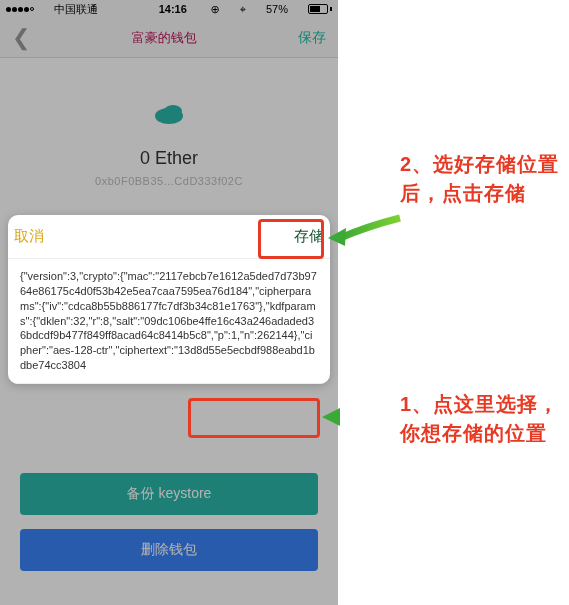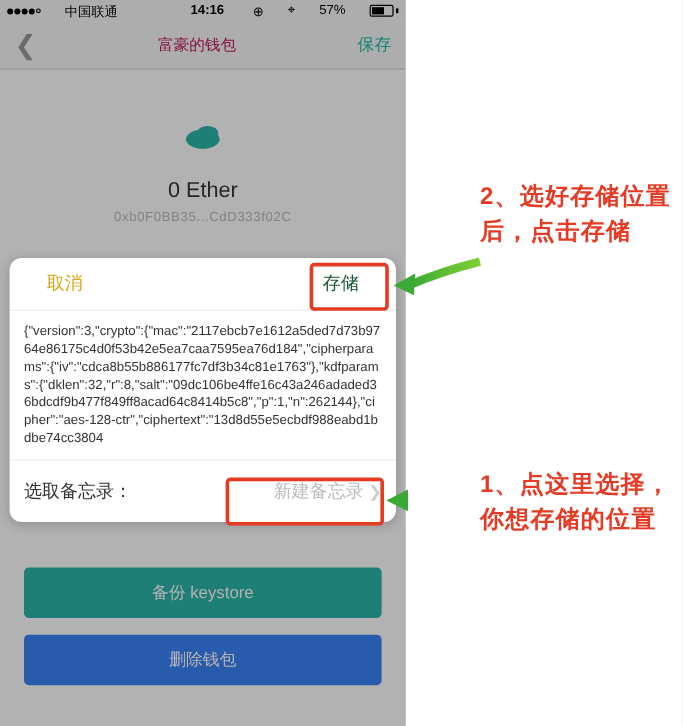--- a/index.html
+++ b/index.html
@@ -86,21 +86,21 @@
     left: 8px;
     width: 322px;
     background: #fff;
     border-radius: 10px;
     box-shadow: 0 2px 10px rgba(0,0,0,0.2);
     overflow: hidden;
   }
   .modal-head {
     display: flex;
     justify-content: space-between;
-    padding: 12px 31px;
+    padding: 12px 6px;
     border-bottom: 1px solid #eee;
   }
   .modal-cancel { color: #d9a617; font-size: 15px; }
   .modal-store { color: #14532d; font-size: 15px; font-weight: 500; }
   .modal-body {
     padding: 10px 12px;
     font-size: 11px;
     color: #333;
     line-height: 1.35;
     word-break: break-all;
@@ -205,27 +205,20 @@
       <div class="btn btn-gray">删除钱包</div>
     </div>
   </div>
 
   <div class="modal">
     <div class="modal-head">
       <span class="modal-cancel">取消</span>
       <span class="modal-store">存储</span>
     </div>
     <div class="modal-body">{"version":3,"crypto":{"mac":"2117ebcb7e1612a5ded7d73b9764e86175c4d0f53b42e5ea7caa7595ea76d184","cipherparams":{"iv":"cdca8b55b886177fc7df3b34c81e1763"},"kdfparams":{"dklen":32,"r":8,"salt":"09dc106be4ffe16c43a246adaded36bdcdf9b477f849ff8acad64c8414b5c8","p":1,"n":262144},"cipher":"aes-128-ctr","ciphertext":"13d8d55e5ecbdf988eabd1bdbe74cc3804</div>
-    <div class="modal-foot">
-      <span class="foot-label">选取备忘录：</span>
-      <span class="foot-action">
-        <span>新建备忘录</span>
-        <span class="chevron">❯</span>
-      </span>
-    </div>
   </div>
 </div>
 
 <div class="ann-box ann1"></div>
 <div class="ann-box ann2"></div>
 
 <div class="arrow" style="top:208px; left:328px;">
   <svg width="78" height="50">
     <defs>
       <linearGradient id="g1" x1="0" y1="0" x2="1" y2="0">

